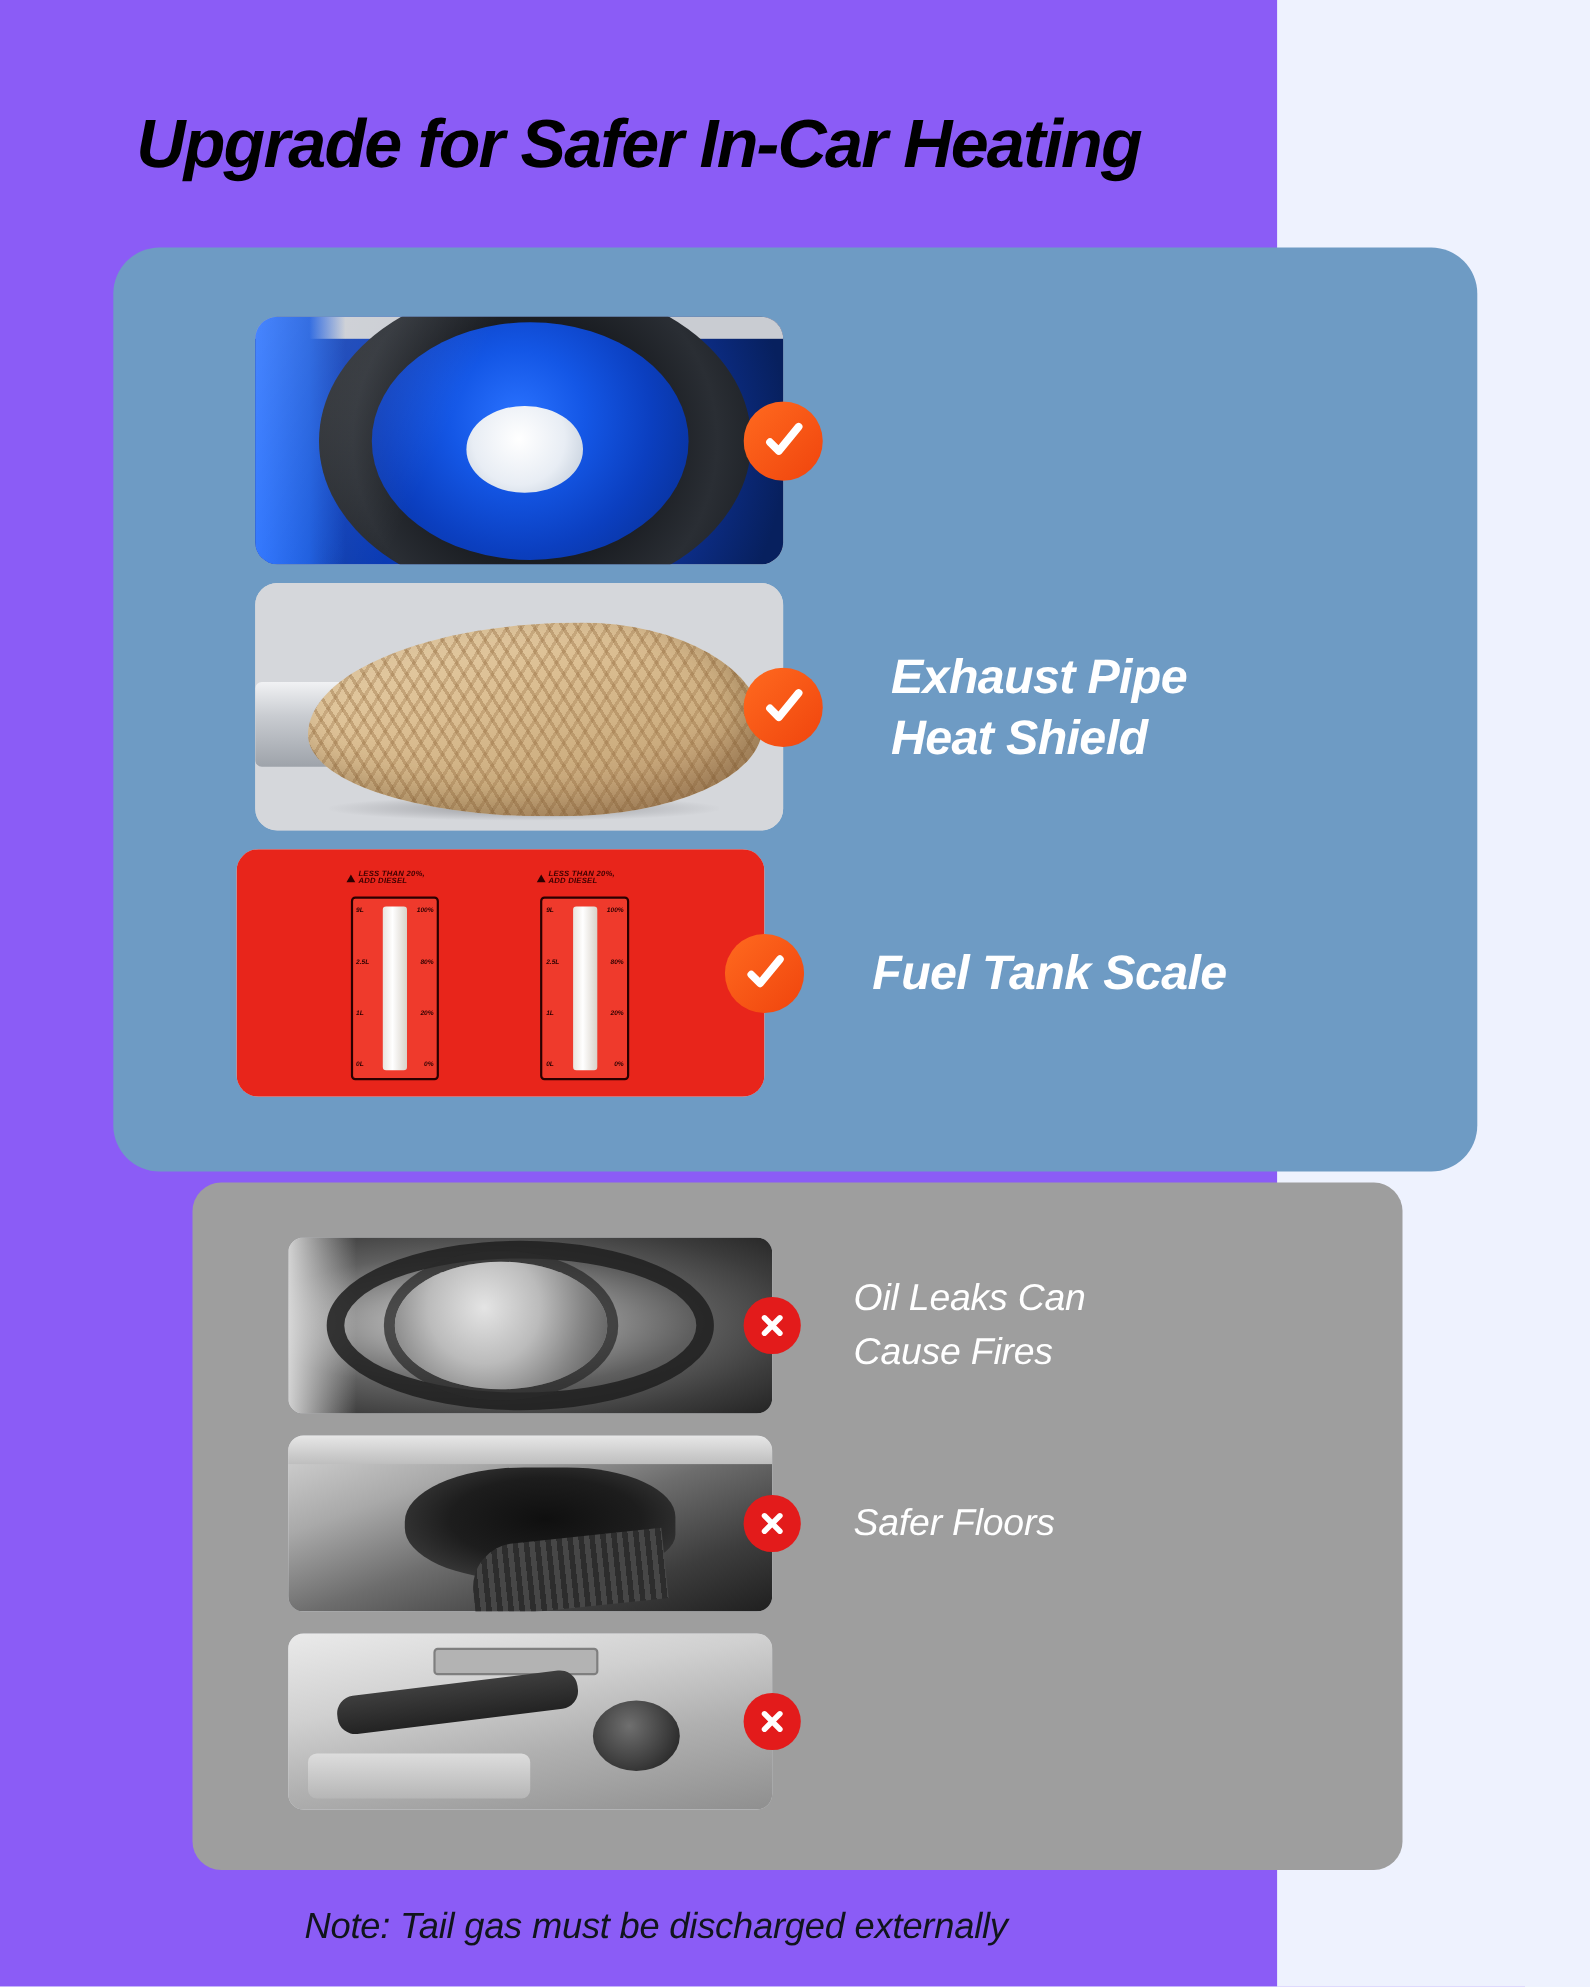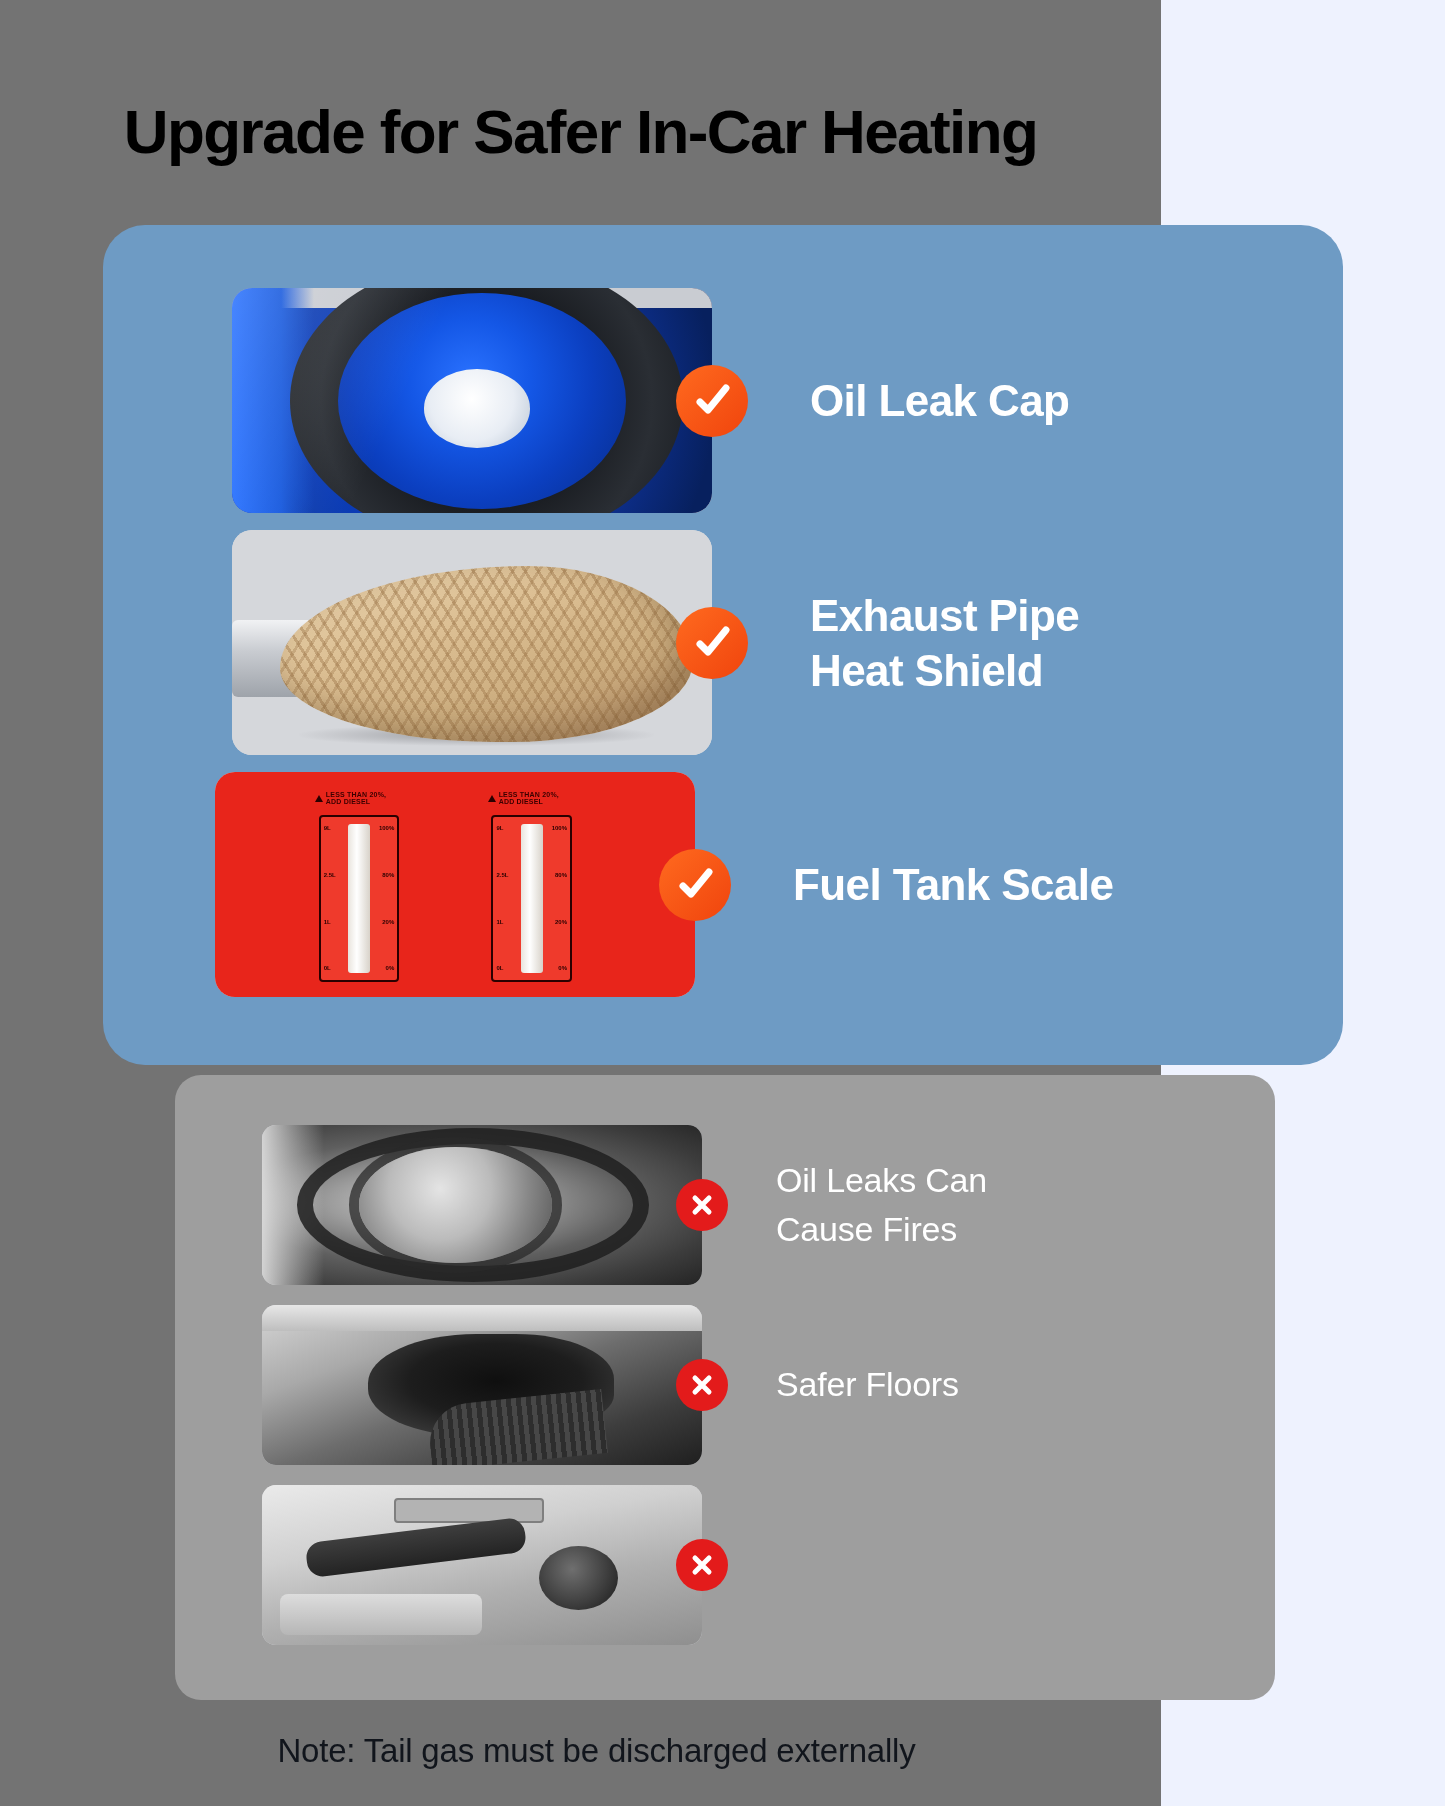--- a/index.html
+++ b/index.html
@@ -7,21 +7,22 @@
     width: 1445px;
     height: 1806px;
     background: #eef2fe;
     font-family: "Liberation Sans", sans-serif;
     overflow: hidden;
   }
   .page {
     position: relative;
     width: 1161px;
     height: 1806px;
-    background: #737373;
+    background: #8b5cf6;
+    font-style: italic;
   }
 
   
   .title {
     position: absolute;
     top: 96px;
     left: 0;
     width: 100%;
     text-align: center;
     font-size: 62px;
@@ -359,23 +360,20 @@
         <div class="inner"></div>
         <div class="inner2"></div>
         <div class="center"></div>
         <div class="sheen"></div>
       </div>
     </div>
     <div class="badge badge-check" style="position:relative; left:-36px;">
       <svg width="42" height="42" viewBox="0 0 42 42" aria-hidden="true">
         <path d="M9 22 L17 30 L35 8" stroke="#ffffff" stroke-width="7" fill="none" stroke-linecap="round" stroke-linejoin="round"></path>
       </svg>
-    </div>
-    <div style="margin-left:26px;">
-      <div class="label-pro">Oil Leak Cap</div>
     </div>
   </div>
 
   <div class="row" style="left:232px; top:530px; width:1060px;">
     <div class="thumb pros-thumb">
       <div class="img-shield">
         <div class="pipe"></div>
         <div class="shadow"></div>
         <div class="sleeve"></div>
       </div>

